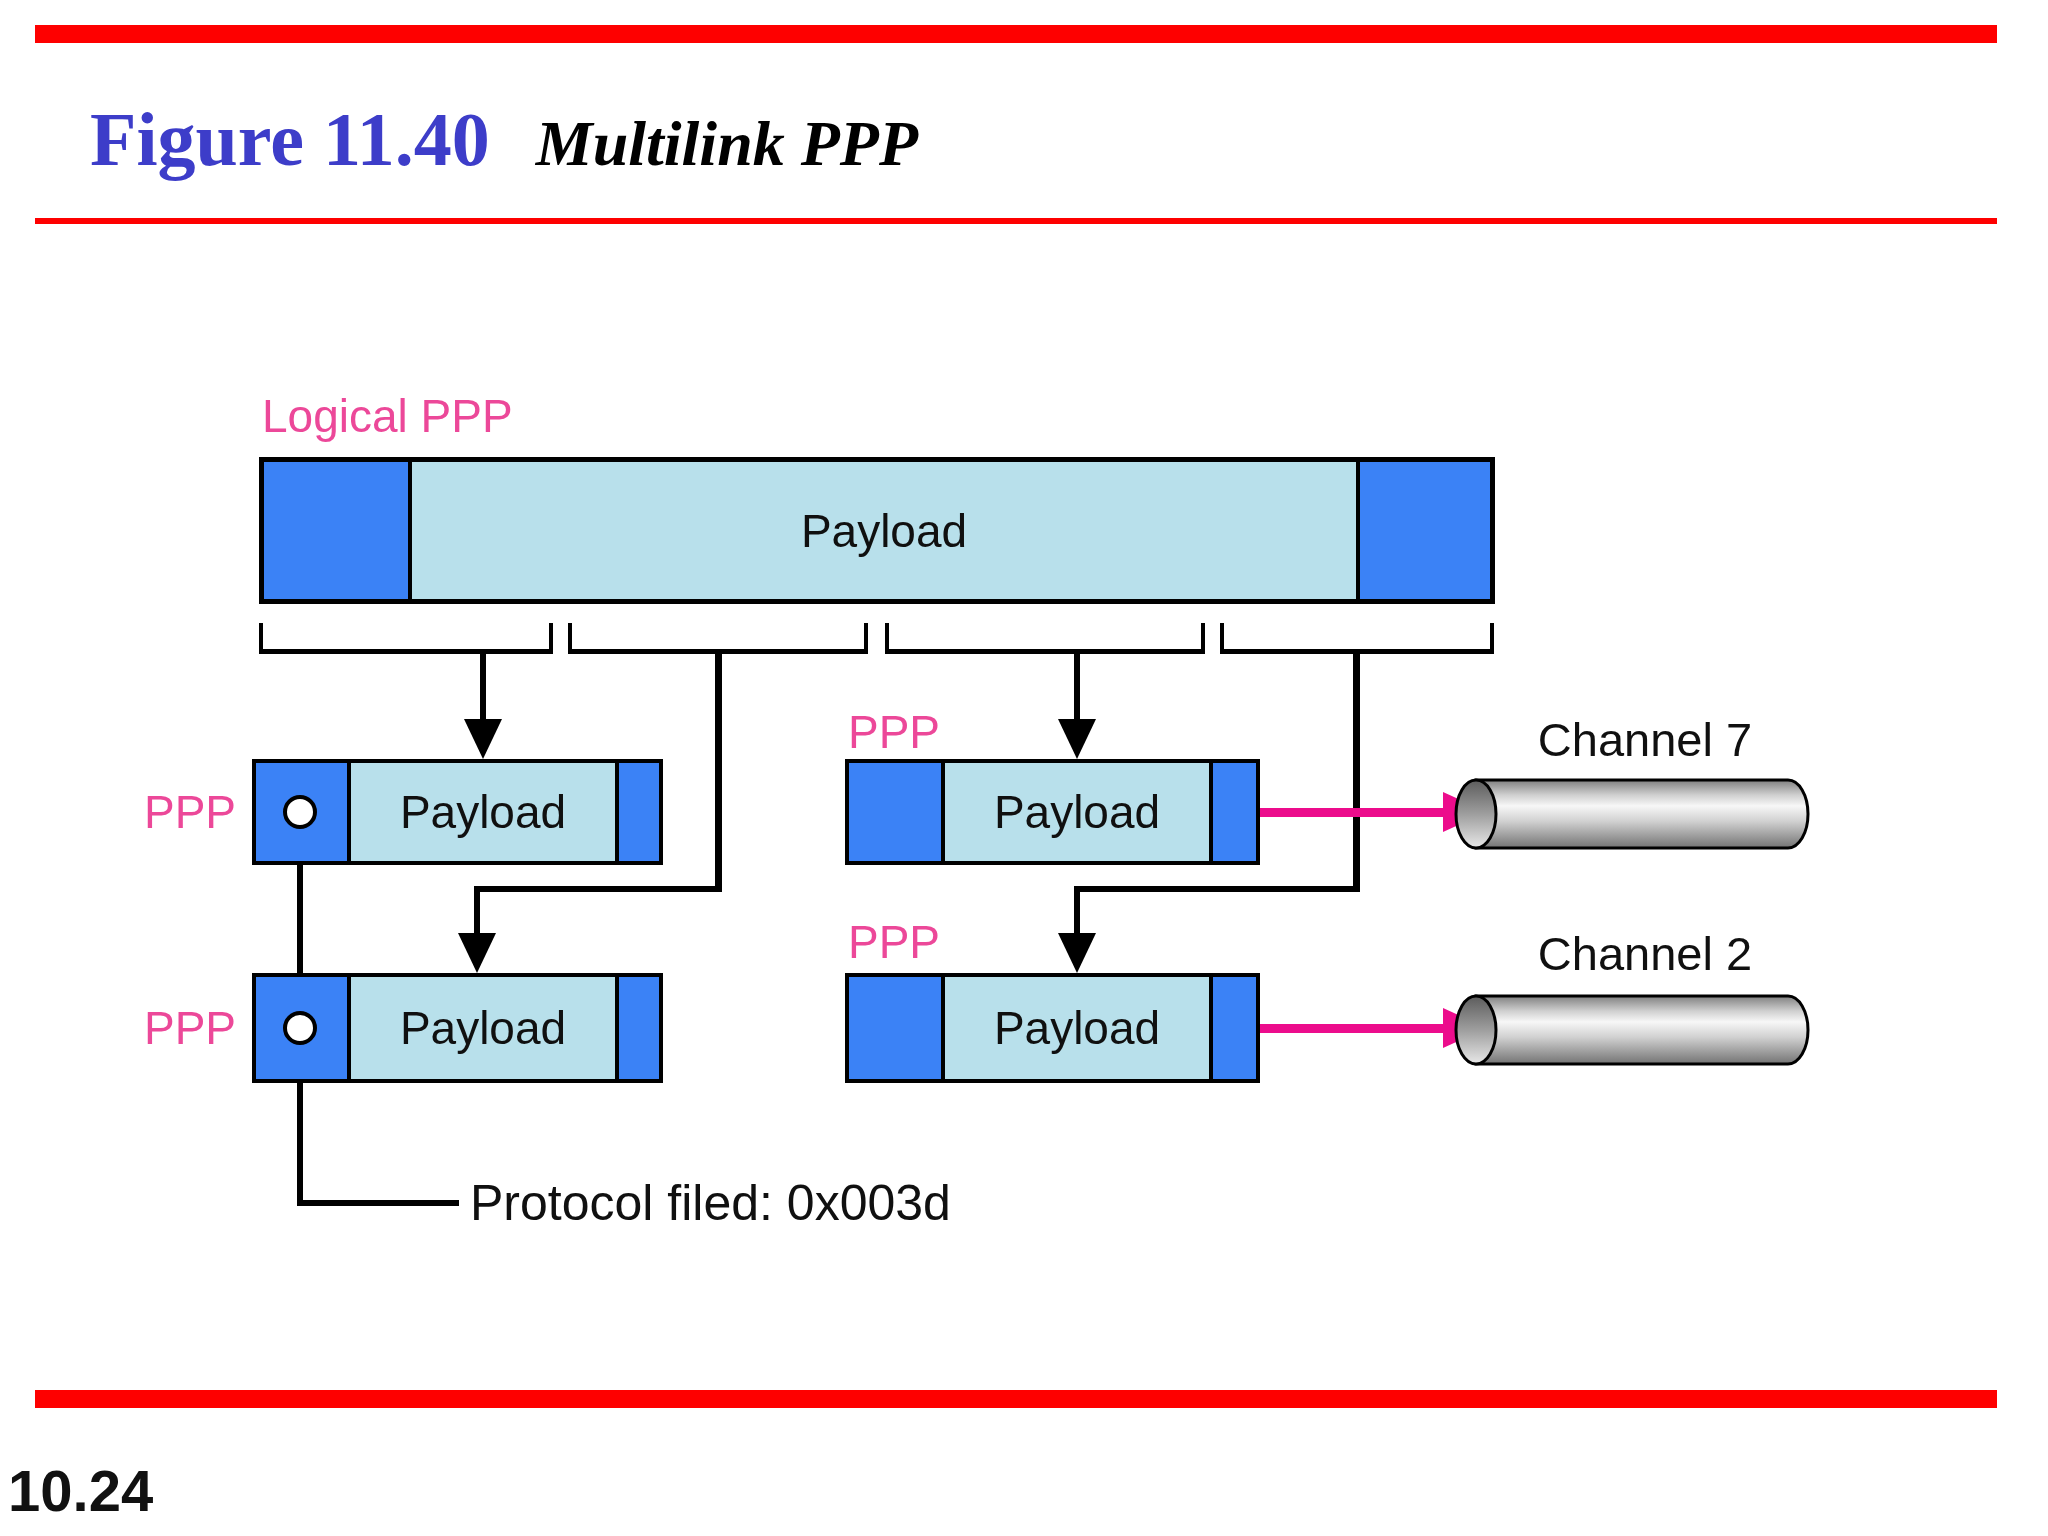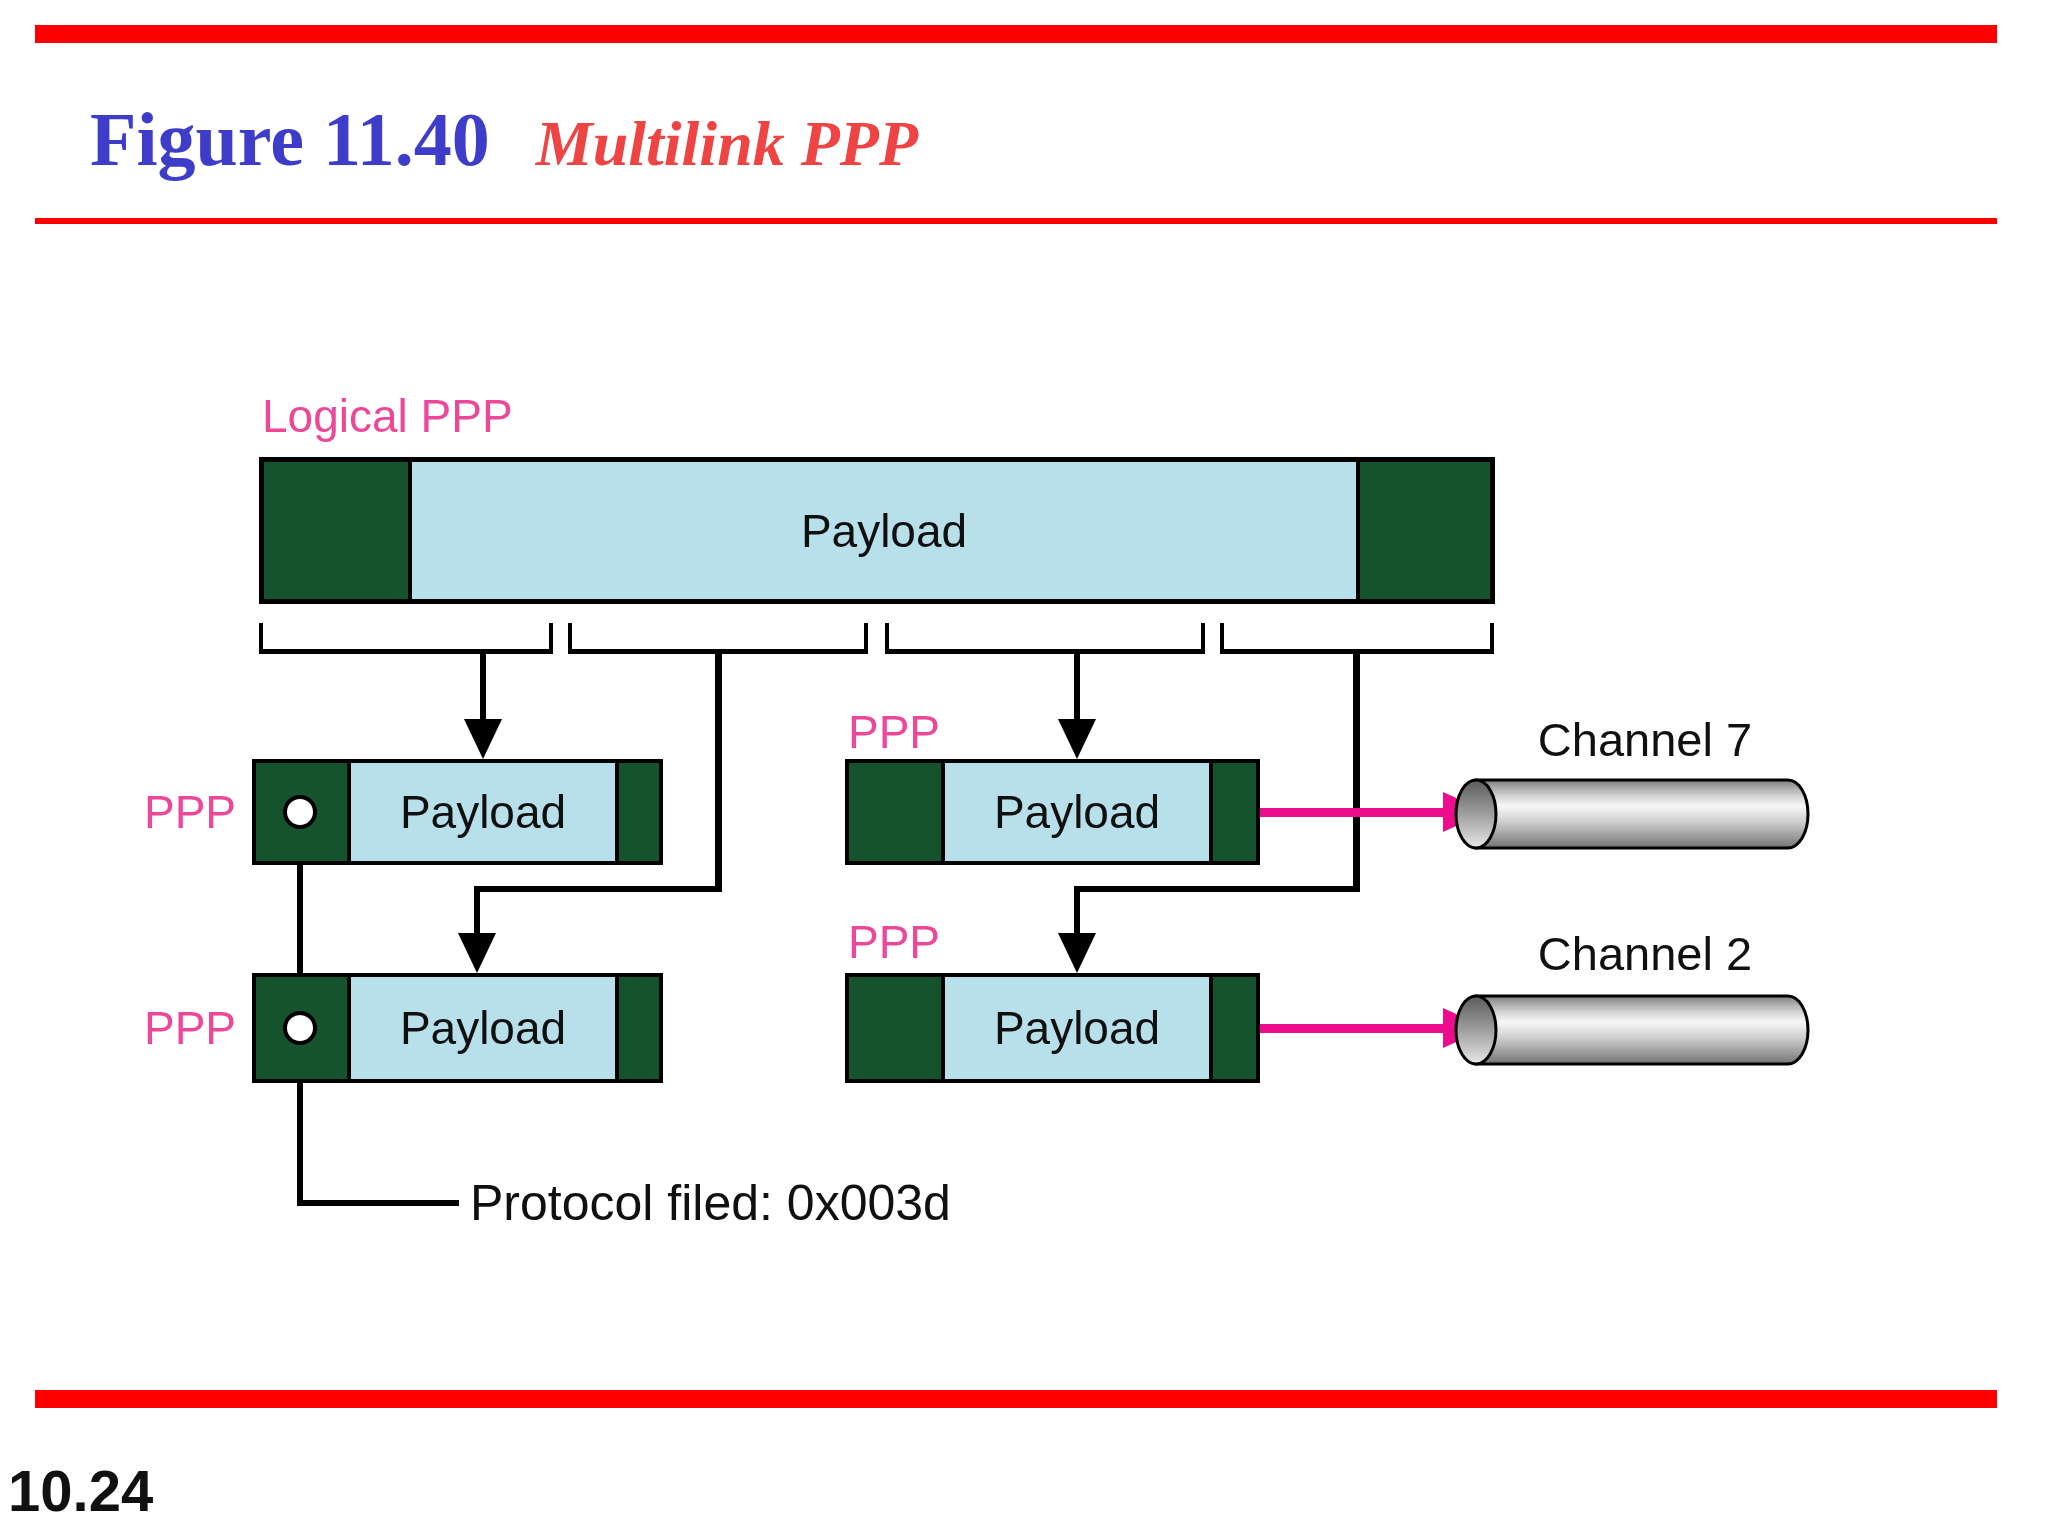--- a/index.html
+++ b/index.html
@@ -2,23 +2,23 @@
 <html><head>
 <meta charset="utf-8">
 <style>
   html,body{margin:0;padding:0;background:#fff;}
   #canvas{position:relative;width:2048px;height:1528px;background:#ffffff;overflow:hidden;
           font-family:"Liberation Sans","DejaVu Sans",sans-serif;color:#111;}
   .abs{position:absolute;}
   .rule{position:absolute;background:#fe0000;}
   .titlerow{position:absolute;left:90px;top:96px;display:flex;align-items:baseline;gap:46px;white-space:nowrap;}
   .fignum{font-family:"Liberation Serif","DejaVu Serif",serif;font-weight:bold;font-size:76px;color:#3d3dc9;}
-  .figtitle{font-family:"Liberation Serif","DejaVu Serif",serif;font-weight:bold;font-style:italic;font-size:64px;color:#ef4444;}
+  .figtitle{font-family:"Liberation Serif","DejaVu Serif",serif;font-weight:bold;font-style:italic;font-size:64px;color:#000000;}
   .lbl{position:absolute;font-size:46px;line-height:52px;color:#ec4899;white-space:nowrap;}
-  .frame{position:absolute;display:flex;background:#14532d;border:4px solid #000;box-sizing:border-box;}
+  .frame{position:absolute;display:flex;background:#3b82f6;border:4px solid #000;box-sizing:border-box;}
   .bigframe{border-width:5px;}
   .sec{height:100%;box-sizing:border-box;}
   .sec.pay{background:#b8e0eb;border-left:4px solid #000;border-right:4px solid #000;
            display:flex;align-items:center;justify-content:center;font-size:46px;color:#101010;}
   .bracket{position:absolute;border:4px solid #000;border-top:none;border-bottom-width:5px;box-sizing:border-box;height:31px;}
   .vline,.hline{position:absolute;background:#000;}
   .arr-down{position:absolute;width:0;height:0;border-left:19px solid transparent;border-right:19px solid transparent;border-top:40px solid #000;}
   .pinkline{position:absolute;background:#ec0c8c;height:9px;}
   .arr-right{position:absolute;width:0;height:0;border-top:20px solid transparent;border-bottom:20px solid transparent;border-left:44px solid #ec0c8c;}
   .circ{position:absolute;width:26px;height:26px;border:4px solid #000;border-radius:50%;background:#fff;}

